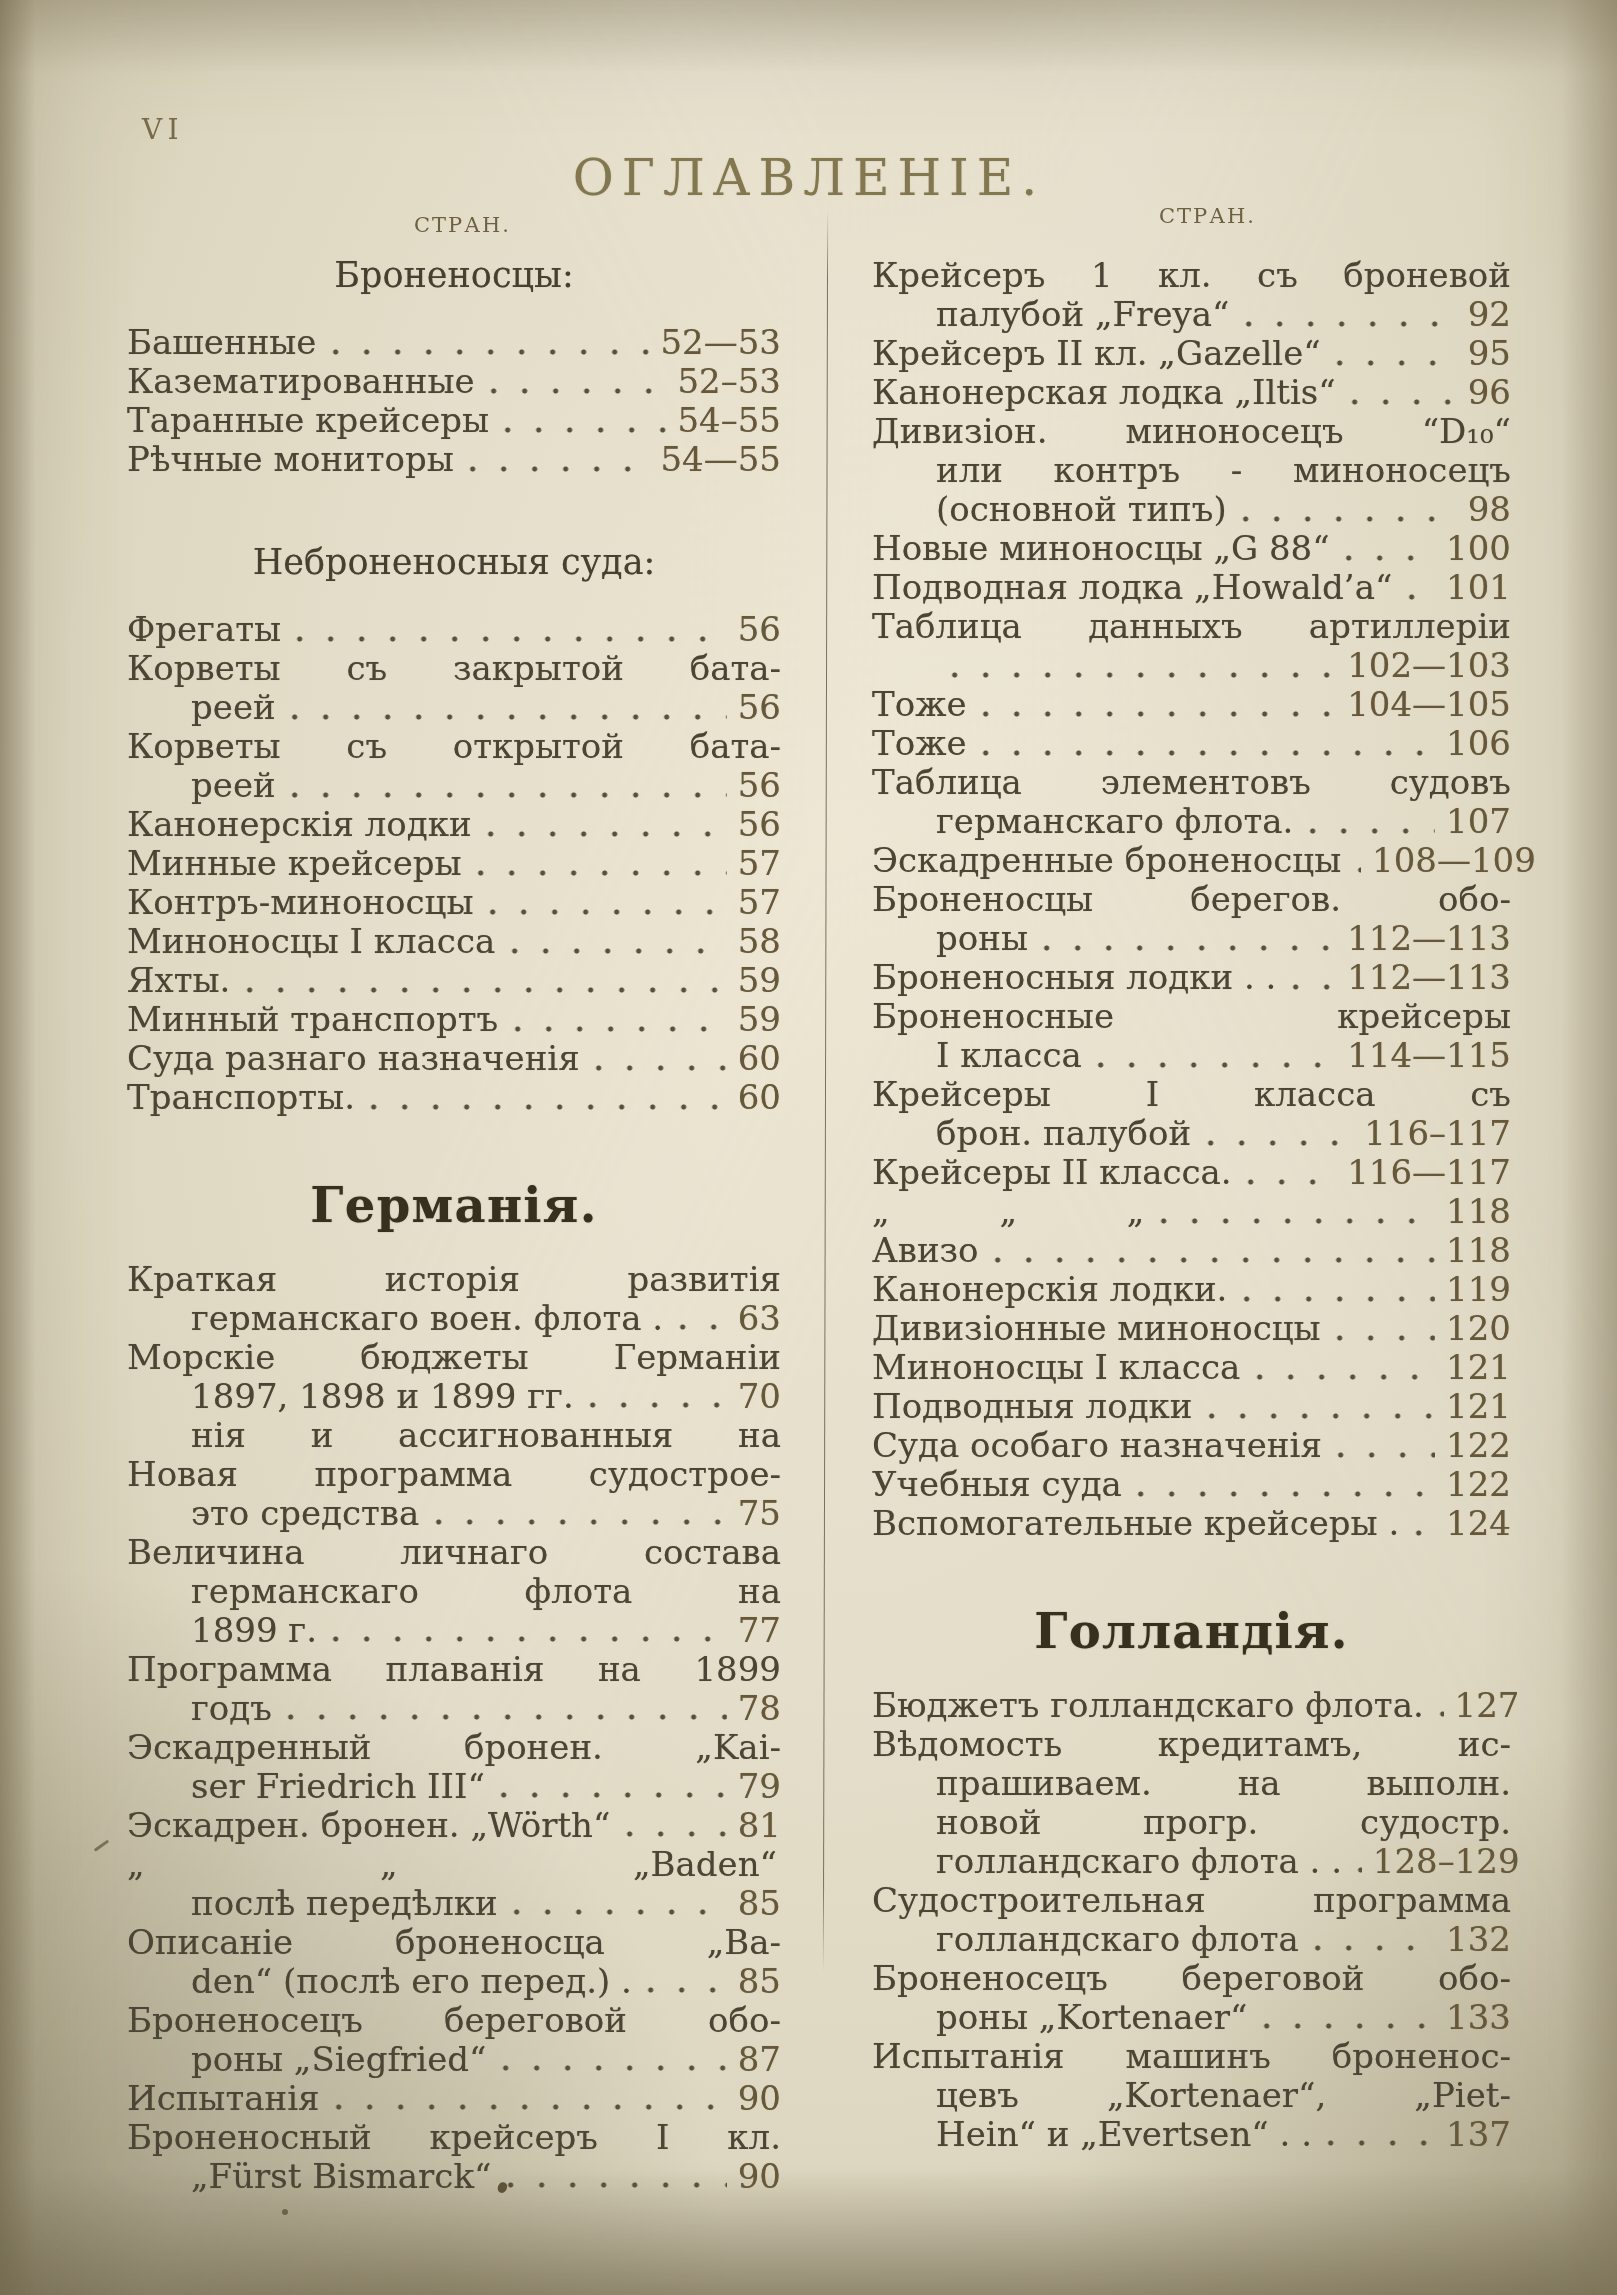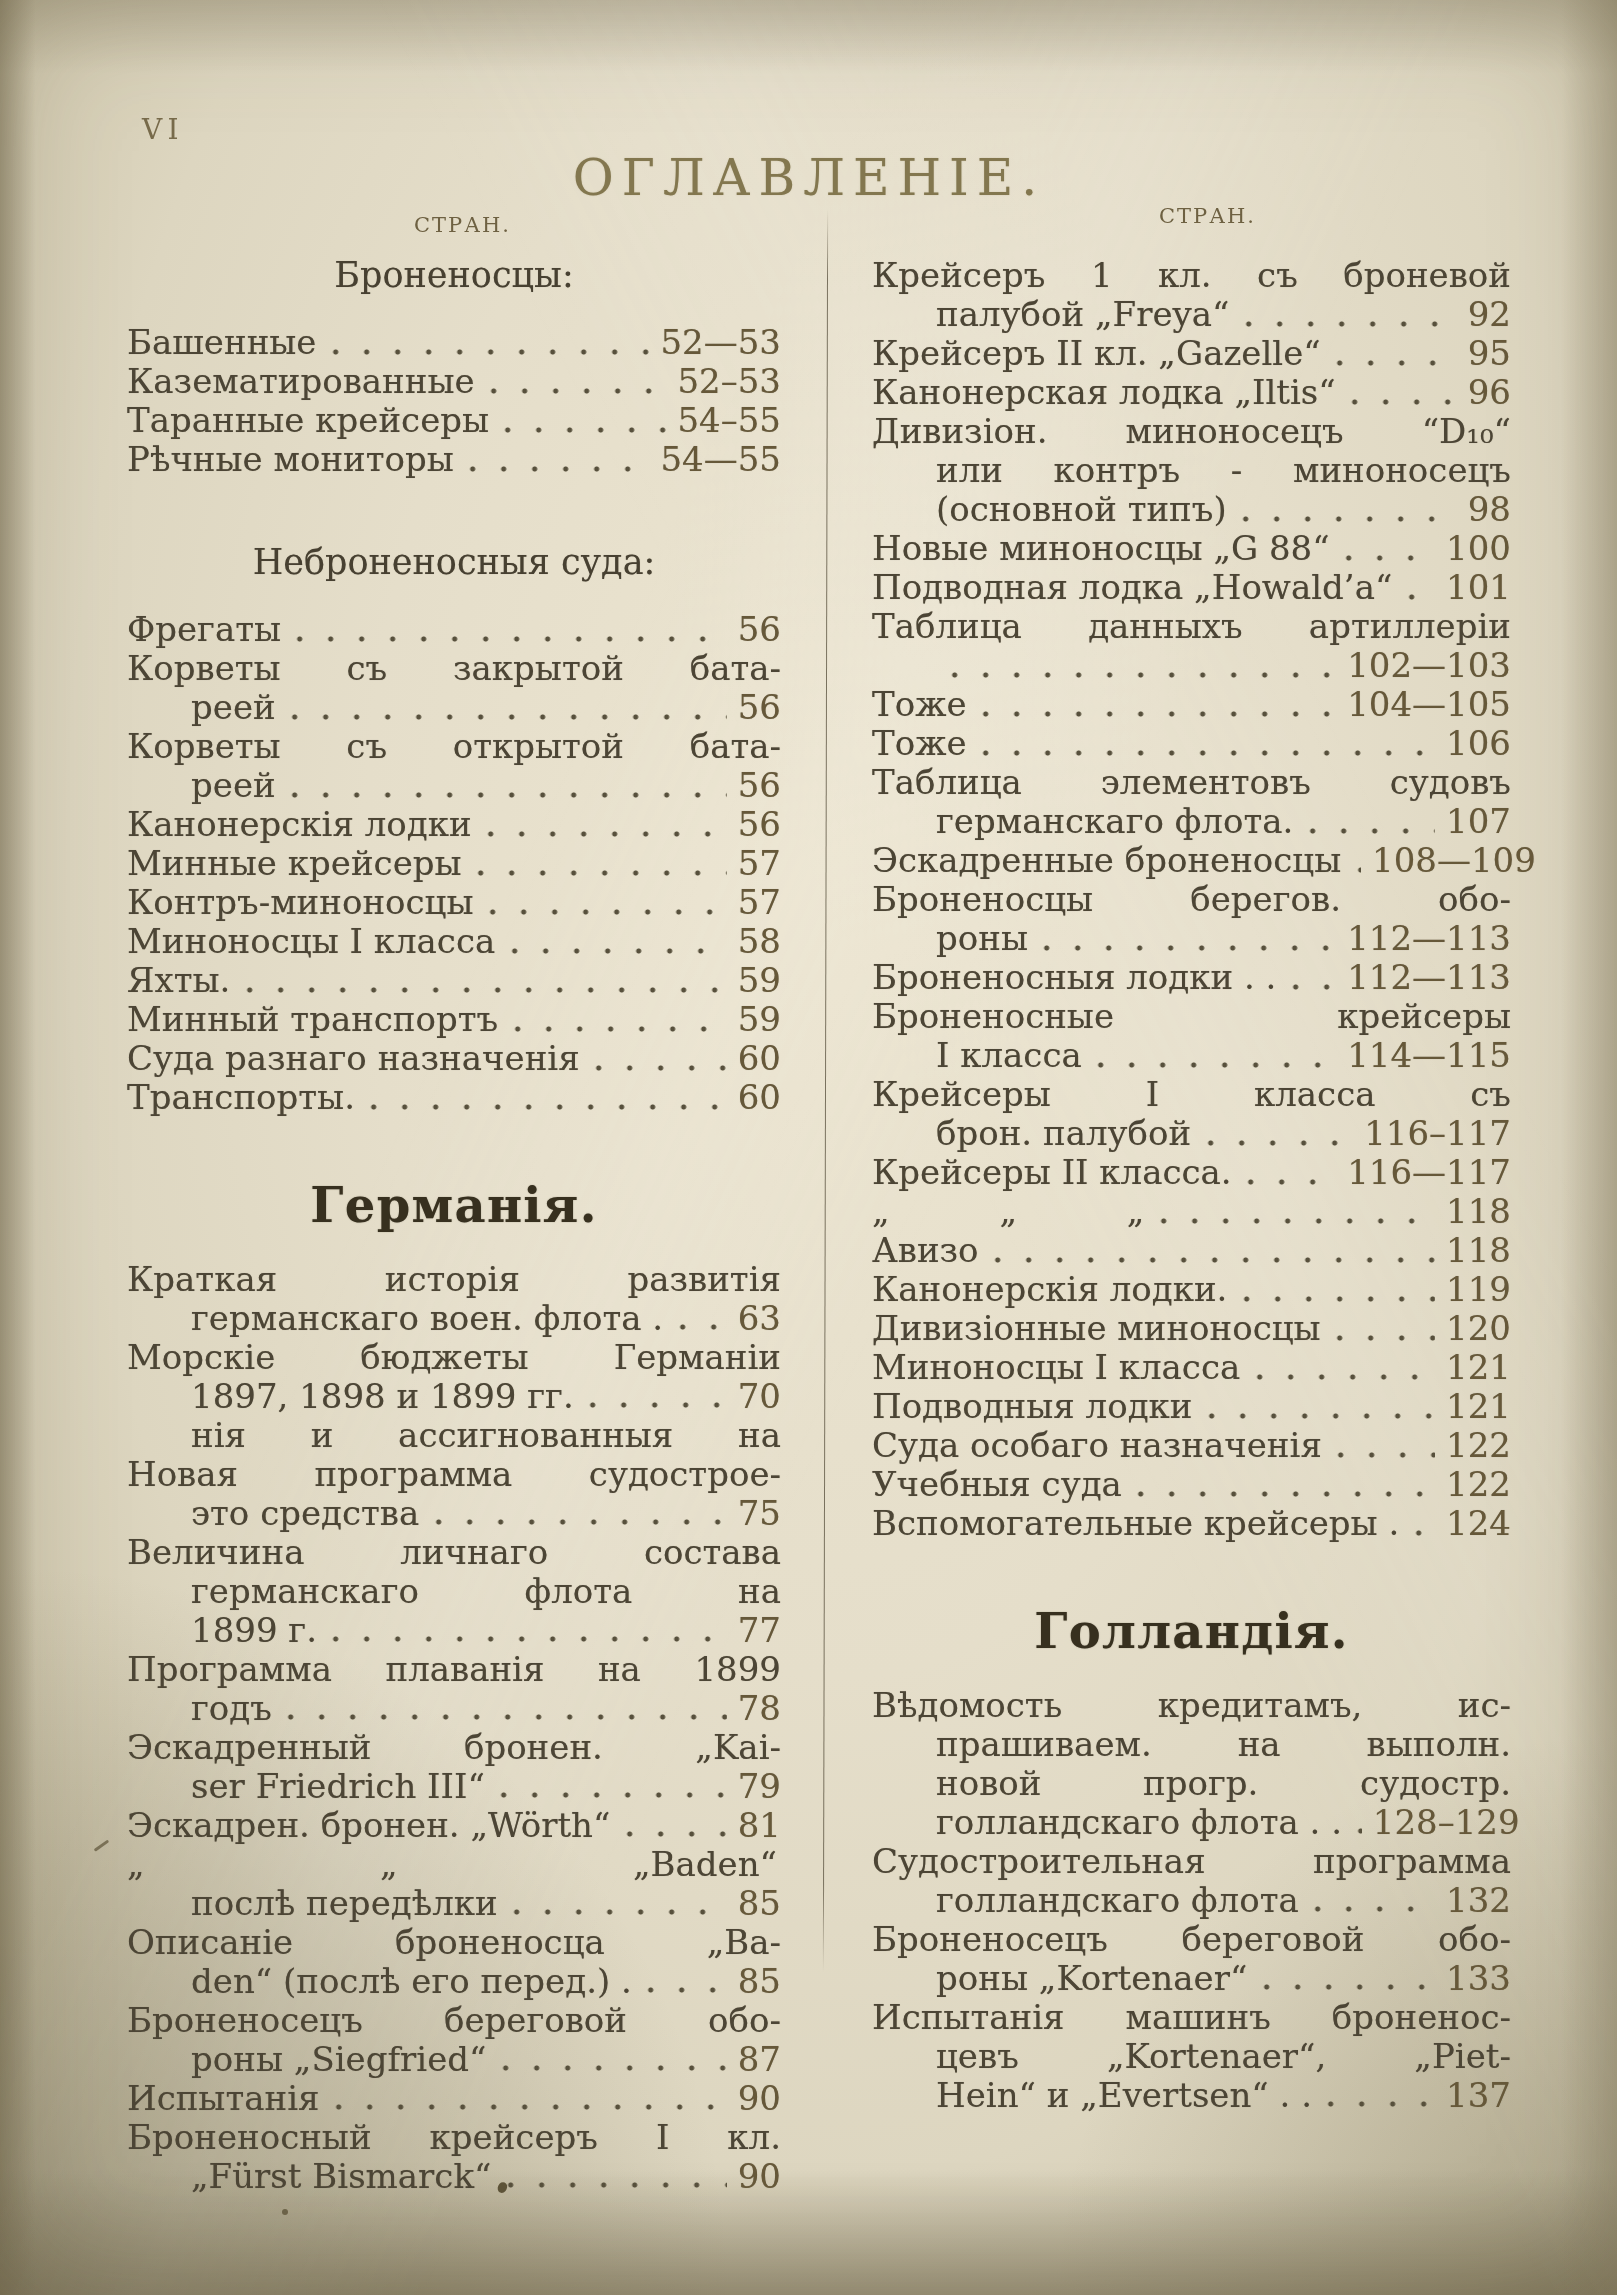--- a/index.html
+++ b/index.html
@@ -501,20 +501,27 @@
           <div class="row">
             <span class="txt">Вспомогательные крейсеры .</span>
             <span class="leader"></span>
             <span class="num">124</span>
           </div>
         </div>
       </div>
       <div class="section">
         <div class="heading country">Голландія.</div>
         <div class="entry">
+          <div class="row">
+            <span class="txt">Бюджетъ голландскаго флота.</span>
+            <span class="leader"></span>
+            <span class="num">127</span>
+          </div>
+        </div>
+        <div class="entry">
           <div class="line just">Вѣдомость кредитамъ, ис-</div>
           <div class="line just cont">прашиваем. на выполн.</div>
           <div class="line just cont">новой прогр. судостр.</div>
           <div class="row cont">
             <span class="txt">голландскаго флота . .</span>
             <span class="leader"></span>
             <span class="num">128–129</span>
           </div>
         </div>
         <div class="entry">

